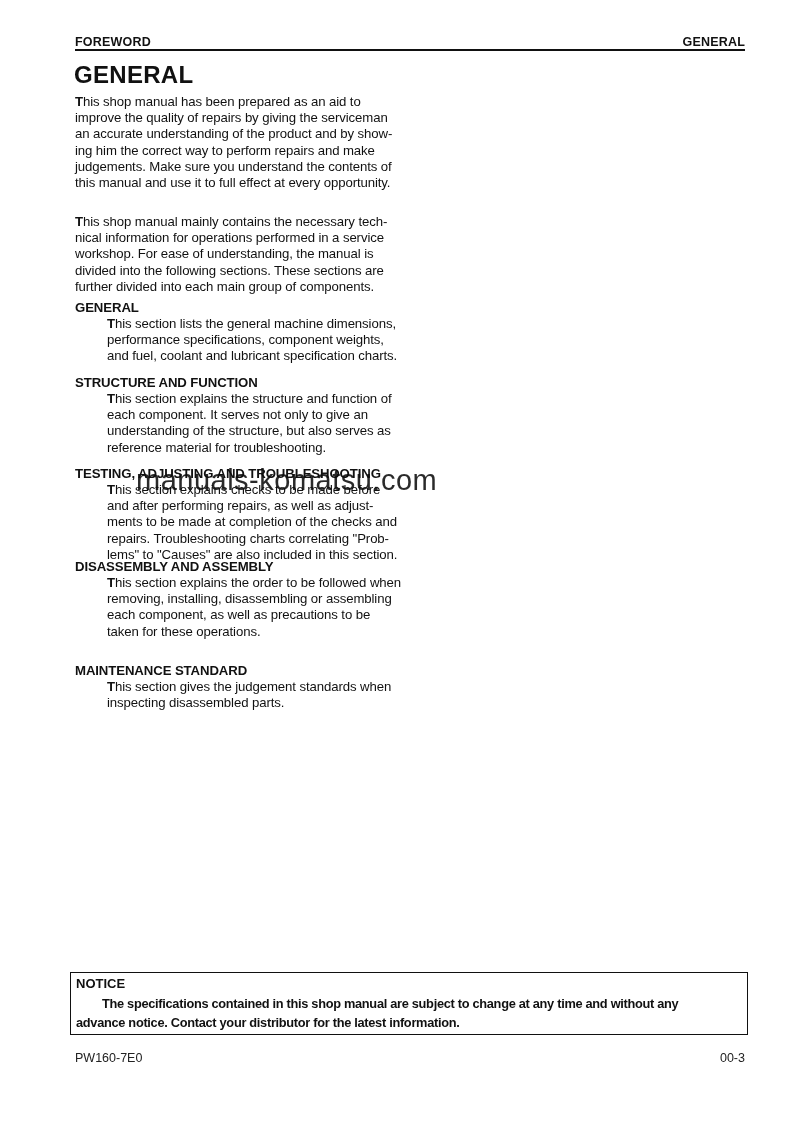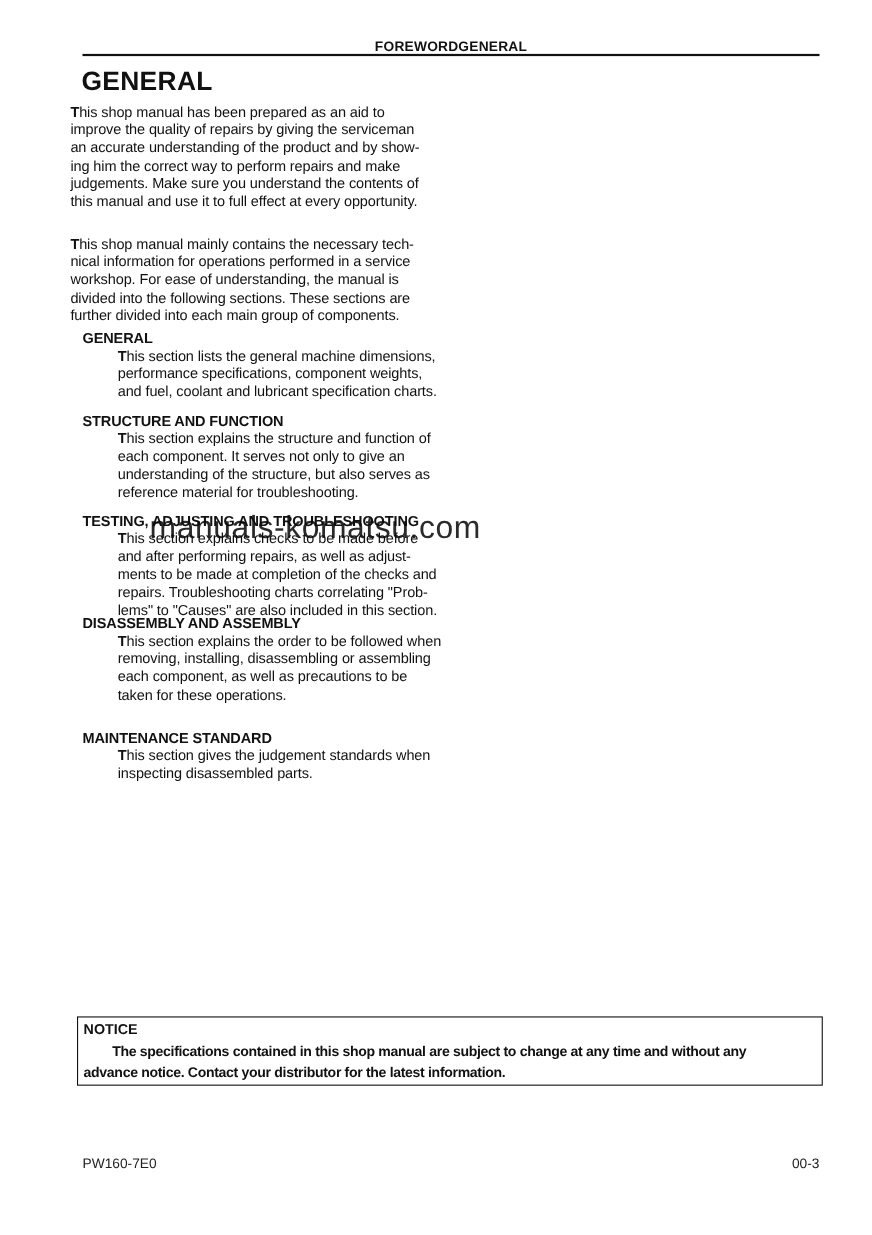--- a/index.html
+++ b/index.html
@@ -10,42 +10,42 @@
     margin: 0 auto;
     background: #ffffff;
     color: #111111;
     font-family: "Liberation Sans", sans-serif;
     overflow: hidden;
   }
   .running-head {
     position: absolute;
     top: 35px; left: 75px; right: 48px;
     display: flex;
-    justify-content: center;
+    justify-content: space-between;
     font-weight: bold;
     font-size: 12.5px;
     letter-spacing: 0.2px;
   }
   .head-rule {
     position: absolute;
     top: 49px; left: 75px;
     width: 670px; height: 2px;
     background: #111111;
   }
   .doc-title {
     position: absolute;
     top: 61px; left: 74px;
     margin: 0;
     font-size: 24px;
     font-weight: bold;
     letter-spacing: 0.3px;
   }
   .para {
     position: absolute;
-    left: 64px;
+    left: 75px;
     margin: 0;
     font-size: 13.2px;
     line-height: 16.2px;
     letter-spacing: -0.1px;
     white-space: pre-line;
   }
   .para::first-letter { font-weight: bold; }
   .section { position: absolute; left: 75px; }
   .sec-head {
     margin: 0;
@@ -67,21 +67,21 @@
     position: absolute;
     top: 464px; left: 136px;
     font-size: 29px;
     letter-spacing: 0.5px;
     color: rgba(12,12,12,0.88);
     white-space: nowrap;
     z-index: 5;
   }
   .notice-box {
     position: absolute;
-    left: 70px; top: 924px;
+    left: 70px; top: 972px;
     width: 678px; height: 63px;
     box-sizing: border-box;
     border: 1.5px solid #111111;
     padding: 3px 5px 0 5px;
   }
   .notice-label {
     margin: 0;
     font-weight: bold;
     font-size: 13px;
     line-height: 15px;

